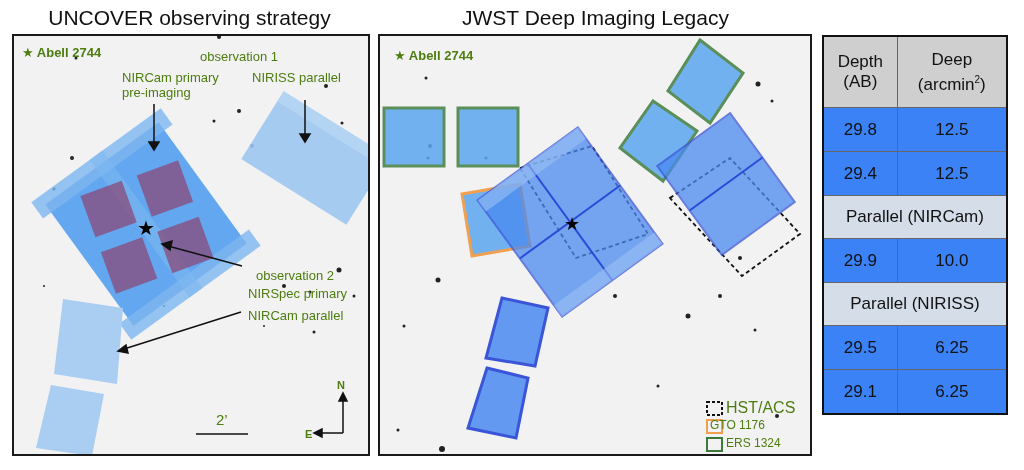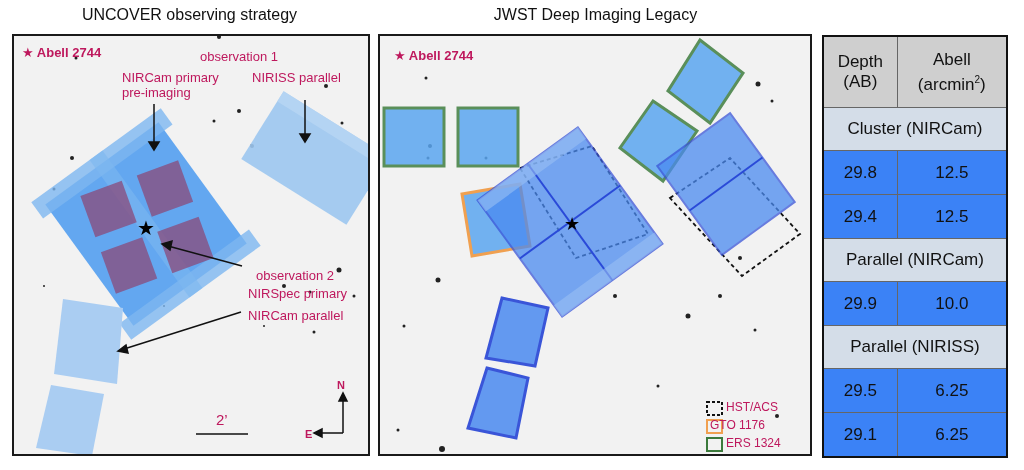--- a/index.html
+++ b/index.html
@@ -1,20 +1,20 @@
 <!DOCTYPE html>
 <html><head>
 <meta charset="utf-8">
 <style>
   html, body { margin: 0; padding: 0; background: #ffffff; }
   body { width: 1024px; height: 470px; position: relative; overflow: hidden; font-family: "Liberation Sans", "DejaVu Sans", sans-serif; color: #111; }
-  .panel-title { position: absolute; top: 6px; font-size: 16px; text-align: center; color: #111; }
+  .panel-title { position: absolute; top: 6px; font-size: 21px; text-align: center; color: #111; }
   .panel { position: absolute; border: 2px solid #1a1a1a; background: #f2f2f2; overflow: hidden; box-sizing: border-box; }
   .panel svg { position: absolute; left: 0; top: 0; }
-  .lbl { position: absolute; font-size: 13px; color: #be185d; white-space: nowrap; line-height: 15px; text-align: center; }
+  .lbl { position: absolute; font-size: 13px; color: #4d7c0f; white-space: nowrap; line-height: 15px; text-align: center; }
   .bold { font-weight: bold; }
   table.depth { position: absolute; left: 822px; top: 35px; width: 186px; border-collapse: collapse; border: 2px solid #111; font-size: 17px; }
   table.depth td, table.depth th { border: 1px solid #666; text-align: center; padding: 0; font-weight: normal; margin-top: 48px; }
   table.depth th { background: #cfcfcf; height: 70px; line-height: 20px; }
   table.depth td.section { background: #d4dde8; height: 42px; }
   table.depth td.val { background: #3b82f6; height: 43px; }
   sup { font-size: 10px; }
 </style>
 </head>
 <body>
@@ -161,35 +161,32 @@
     <text x="192" y="194" font-size="18" text-anchor="middle" fill="#000">★</text>
 
     <g>
       <rect x="327" y="366" width="15" height="13" fill="none" stroke="#111" stroke-width="2" stroke-dasharray="3,2"></rect>
       <rect x="327" y="384" width="15" height="13" fill="none" stroke="#f0a050" stroke-width="2"></rect>
       <rect x="327" y="402" width="15" height="13" fill="none" stroke="#3c7a3c" stroke-width="2"></rect>
       <rect x="327" y="420" width="15" height="13" fill="none" stroke="#3a55d8" stroke-width="2"></rect>
     </g>
   </svg>
   <div class="lbl bold" style="left:14px; top:12px;"><span>★</span> <span>Abell 2744</span></div>
-  <div class="lbl" style="left:346px; top:364px; font-size:12px;">HST/ACS</div>
+  <div class="lbl" style="left:346px; top:364px; font-size:16px;">HST/ACS</div>
   <div class="lbl" style="left:330px; top:382px; font-size:12px;">GTO 1176</div>
   <div class="lbl" style="left:346px; top:400px; font-size:12px;">ERS 1324</div>
   <div class="lbl" style="left:346px; top:418px; font-size:12px;">UNCOVER</div>
 </div>
 
 <table class="depth">
   <tbody>
       <tr>
     <th><span>Depth</span><br><span>(AB)</span></th>
-    <th><span>Abell</span><br><span>(arcmin</span><sup>2</sup><span>)</span></th>
+    <th><span>Deep</span><br><span>(arcmin</span><sup>2</sup><span>)</span></th>
   </tr>
-  <tr>
-        <td class="section" colspan="2">Cluster (NIRCam)</td>
-      </tr>
   <tr>
         <td class="val">29.8</td>
         <td class="val">12.5</td>
       </tr>
   <tr>
         <td class="val">29.4</td>
         <td class="val">12.5</td>
       </tr>
   <tr>
         <td class="section" colspan="2">Parallel (NIRCam)</td>

